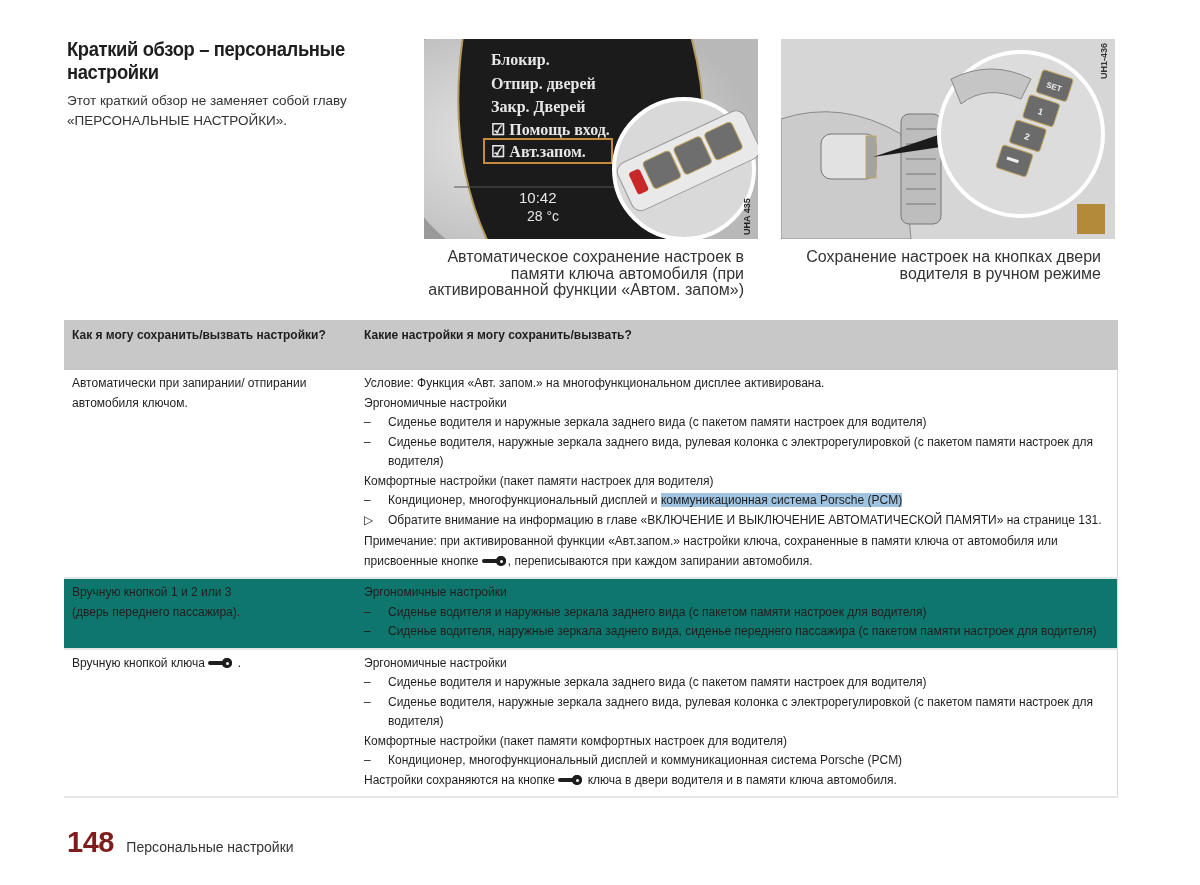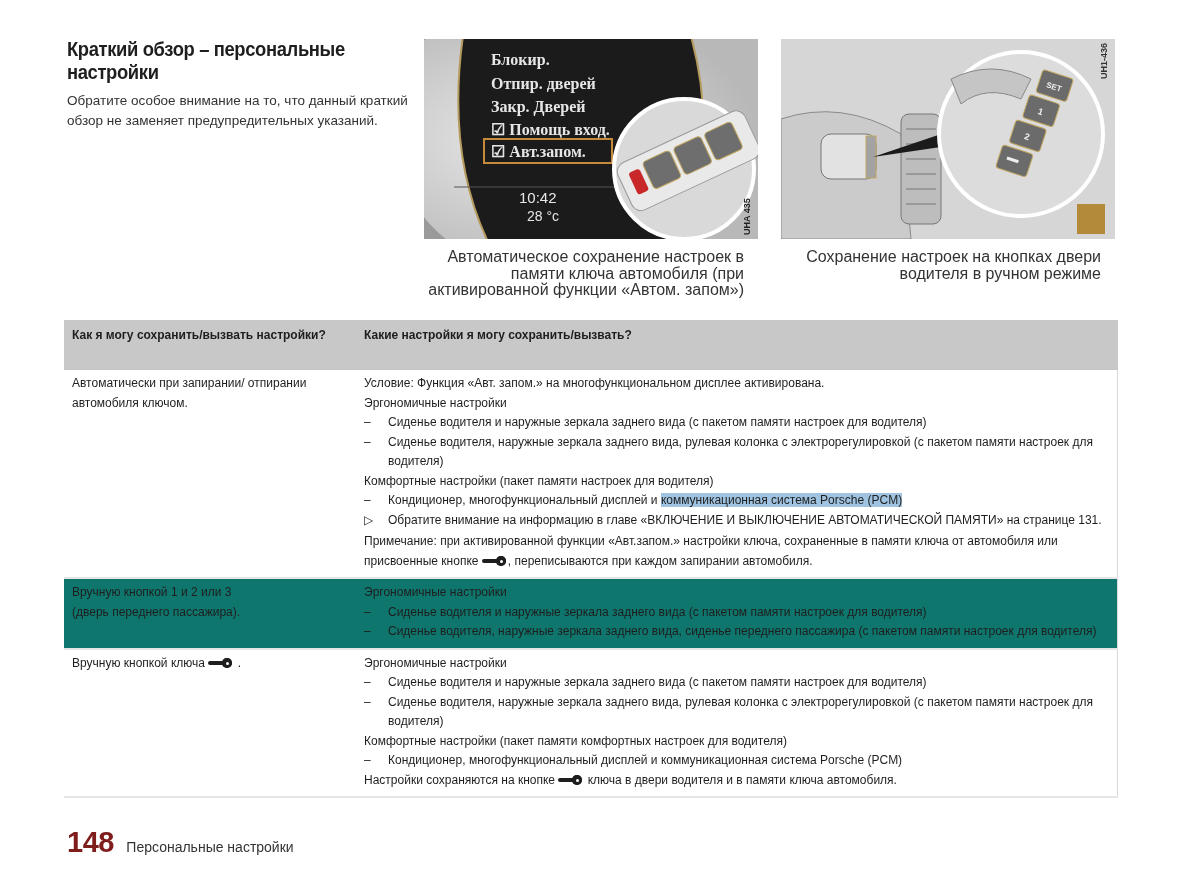--- a/index.html
+++ b/index.html
@@ -36,21 +36,21 @@
 
   .footer { position:absolute; left:67px; top:826px; }
   .pageno { font-size:29px; font-weight:bold; color:#7f1d1d; letter-spacing:-0.5px; vertical-align:baseline; }
   .section { font-size:14px; color:#333; margin-left:8px; }
 </style>
 </head>
 <body>
 
 <div class="title">Краткий обзор – персональные настройки</div>
 <div class="intro">
-  <p>Обратите особое внимание на то, что данный краткий обзор не заменяет предупредительных указаний.</p>
+  <p>Этот краткий обзор не заменяет собой главу «ПЕРСОНАЛЬНЫЕ НАСТРОЙКИ».</p>
 </div>
 
 <div class="fig fig1">
   <svg width="334" height="200" viewBox="0 0 334 200">
     <defs>
       <radialGradient id="g1" cx="30%" cy="50%" r="70%">
           <stop offset="0" stop-color="#e8e8e8"></stop>
           <stop offset="1" stop-color="#b8b8b8"></stop>
         </radialGradient>
     </defs>

